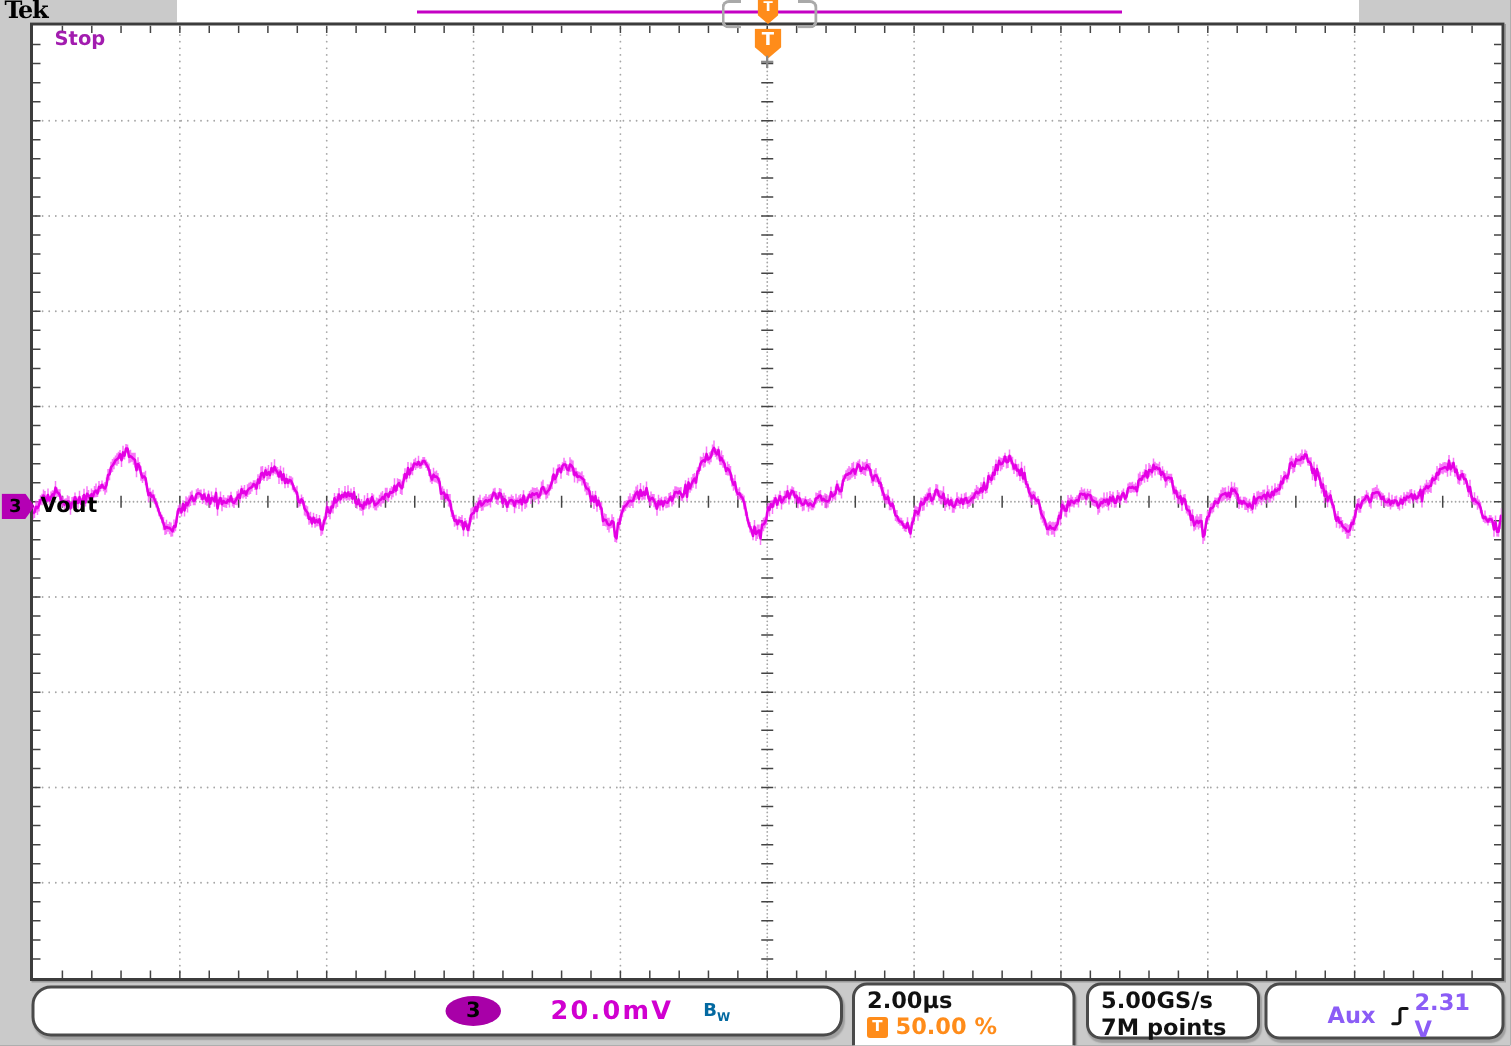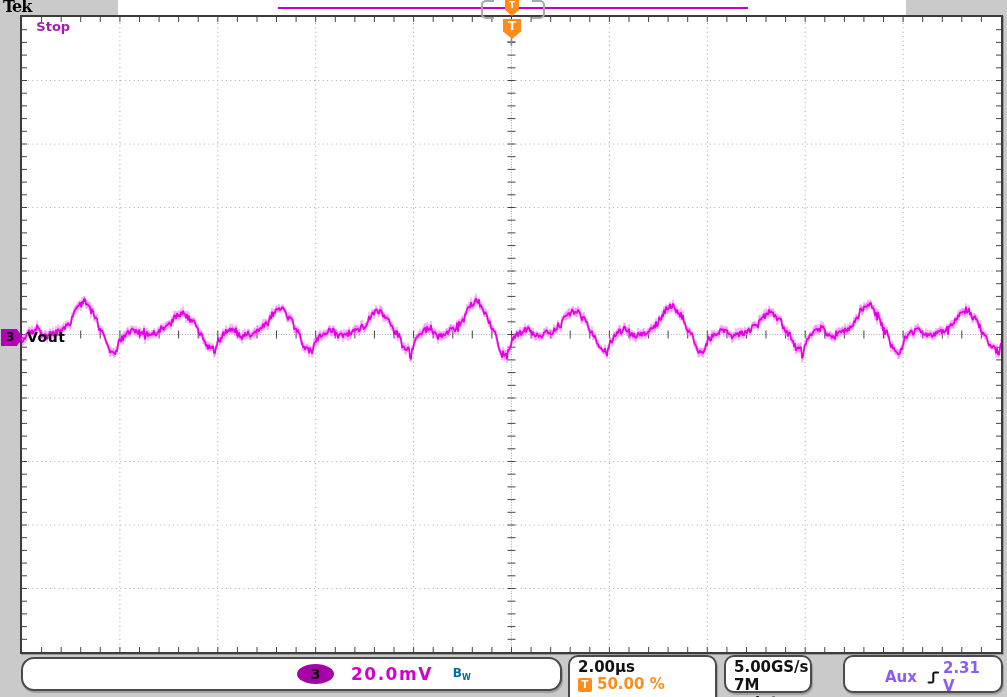--- a/index.html
+++ b/index.html
@@ -29,25 +29,25 @@
   .ch-badge{position:absolute;left:1px;top:329px;width:22px;height:17px;background:#b400b4;
     clip-path:polygon(0 0,72% 0,100% 50%,72% 100%,0 100%);color:#000;font-size:12px;font-weight:bold;
     text-align:left;line-height:17px;padding-left:5px;box-sizing:border-box;z-index:6;}
   .ch-label{position:absolute;left:27px;top:329px;font-size:14px;font-weight:700;color:#000;z-index:6;letter-spacing:0.5px;}
   
   .box{position:absolute;background:#ffffff;border:2px solid #4a4a4a;box-sizing:border-box;
     border-radius:10px;box-shadow:1px 2px 1px #9f9f9f;}
   .box1{left:21px;top:657px;width:541px;height:34px;border-radius:13px;display:flex;align-items:center;}
   .badge3{margin-left:274px;width:37px;height:20px;border-radius:50%;background:#a800a8;
     color:#000;font-size:14px;font-weight:bold;display:flex;align-items:center;justify-content:center;}
-  .vscale{margin-left:17px;color:#d000d0;font-size:17px;font-weight:700;letter-spacing:1.5px;}
+  .vscale{margin-left:33px;color:#d000d0;font-size:17px;font-weight:700;letter-spacing:1.5px;}
   .bw{margin-left:20px;color:#0369a1;font-size:12px;font-weight:700;}
   .bw sub{font-size:8px;}
   .box2{left:568px;top:655px;width:149px;height:52px;padding:1px 8px;}
-  .box3{left:724px;top:655px;width:88px;height:38px;padding:1px 8px;}
+  .box3{left:724px;top:655px;width:116px;height:38px;padding:1px 8px;}
   .box4{left:843px;top:655px;width:160px;height:38px;padding:2px 12px;}
   .row1{font-size:15px;font-weight:700;color:#111;line-height:18px;}
   .row2{font-size:15px;font-weight:700;color:#ff8c1a;line-height:17px;display:flex;align-items:center;gap:5px;}
   .tsq{display:inline-flex;width:14px;height:14px;background:#ff8c1a;color:#fff;font-size:10px;font-weight:bold;
     align-items:center;justify-content:center;border-radius:2px;}
   .aux-row{display:flex;align-items:center;font-size:15px;font-weight:700;color:#8b5cf6;line-height:18px;}
   .aux-src{margin-left:28px;}
   .slope{margin-left:10px;display:inline-flex;align-items:center;}
   .aux-lvl{margin-left:auto;}
 </style>

